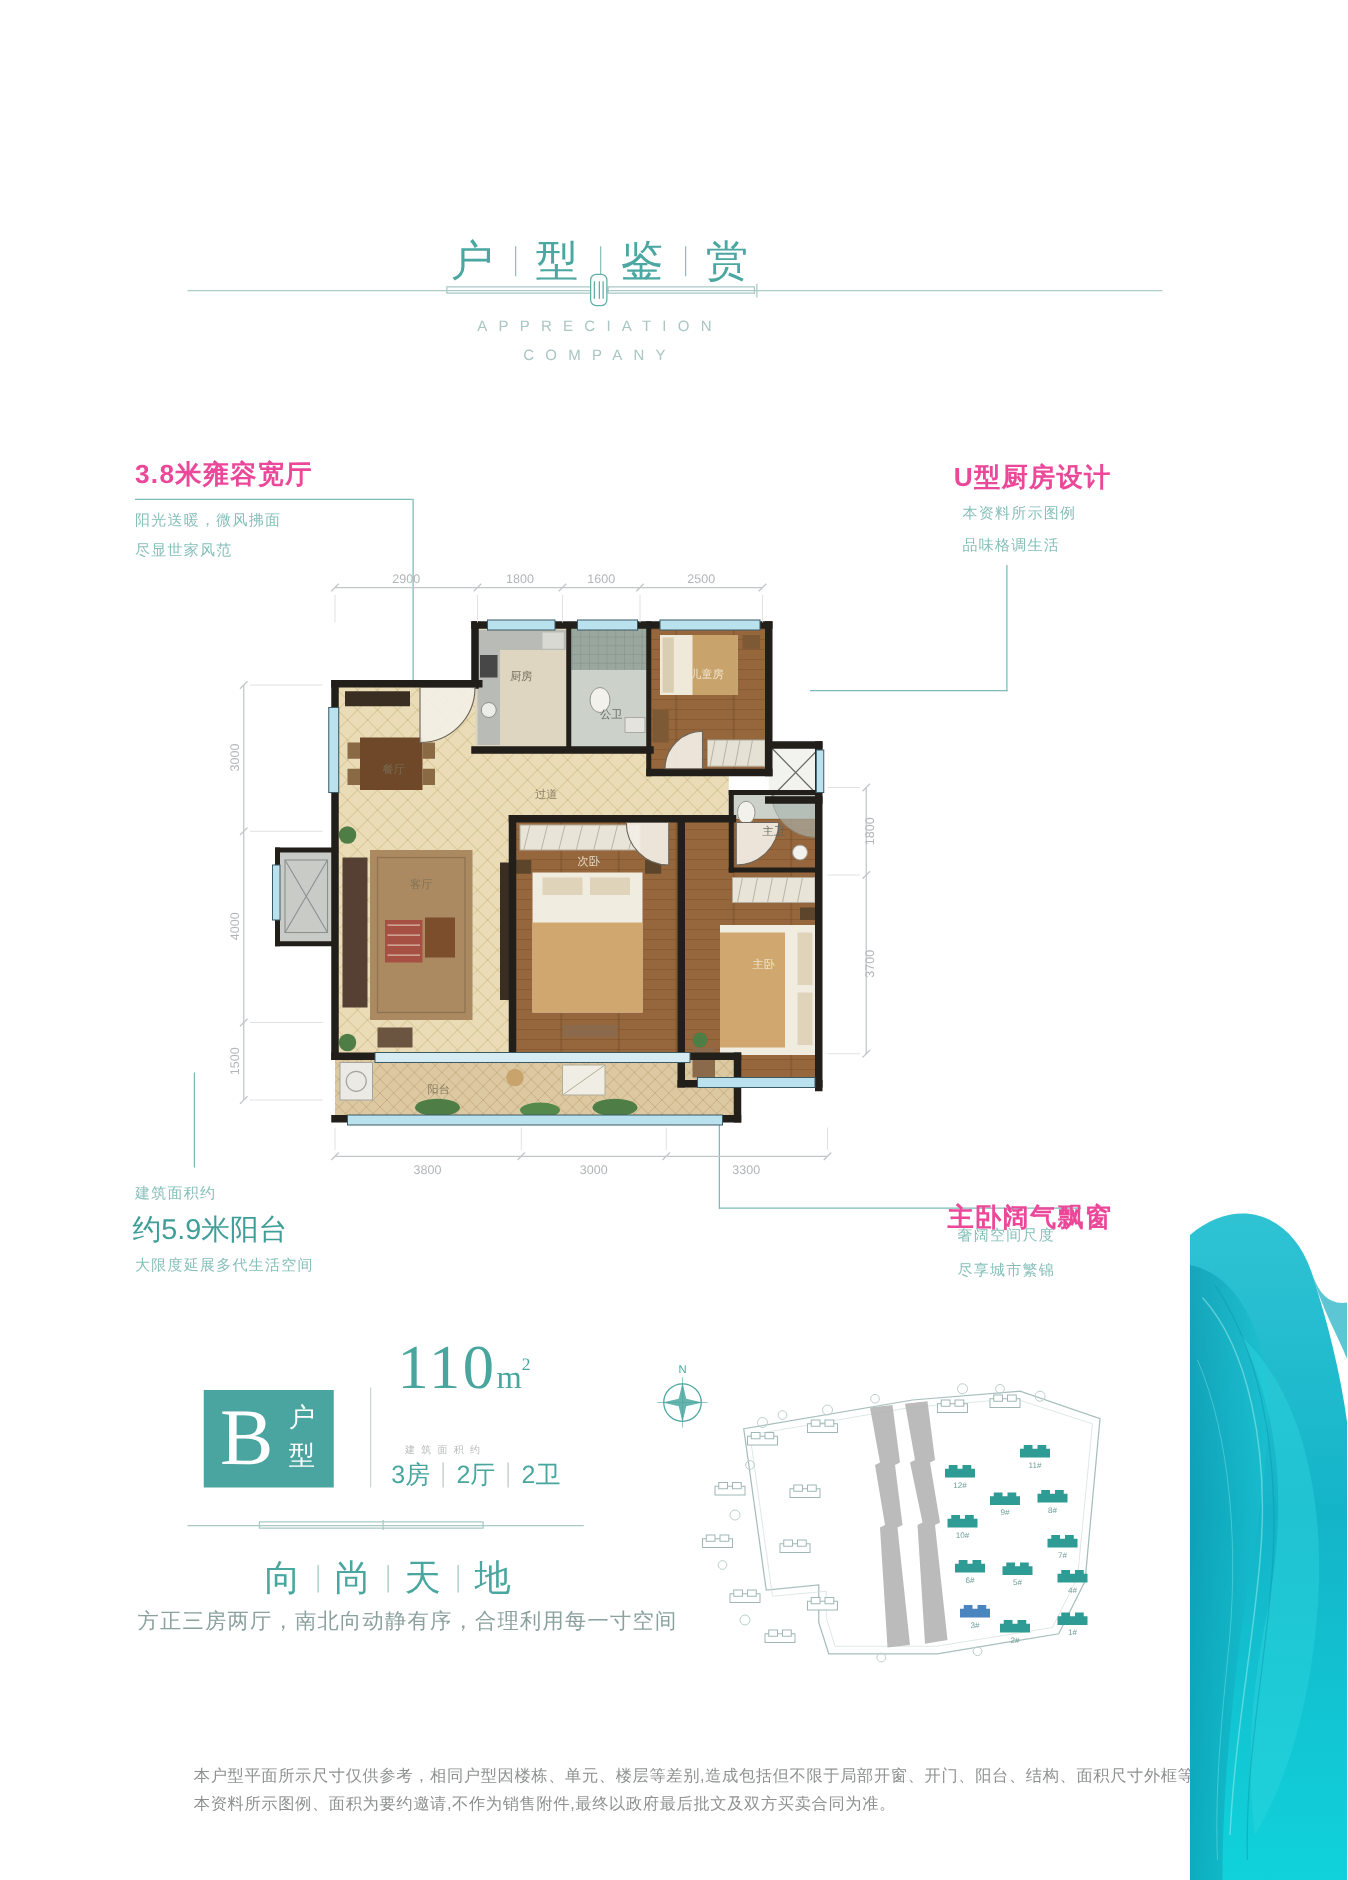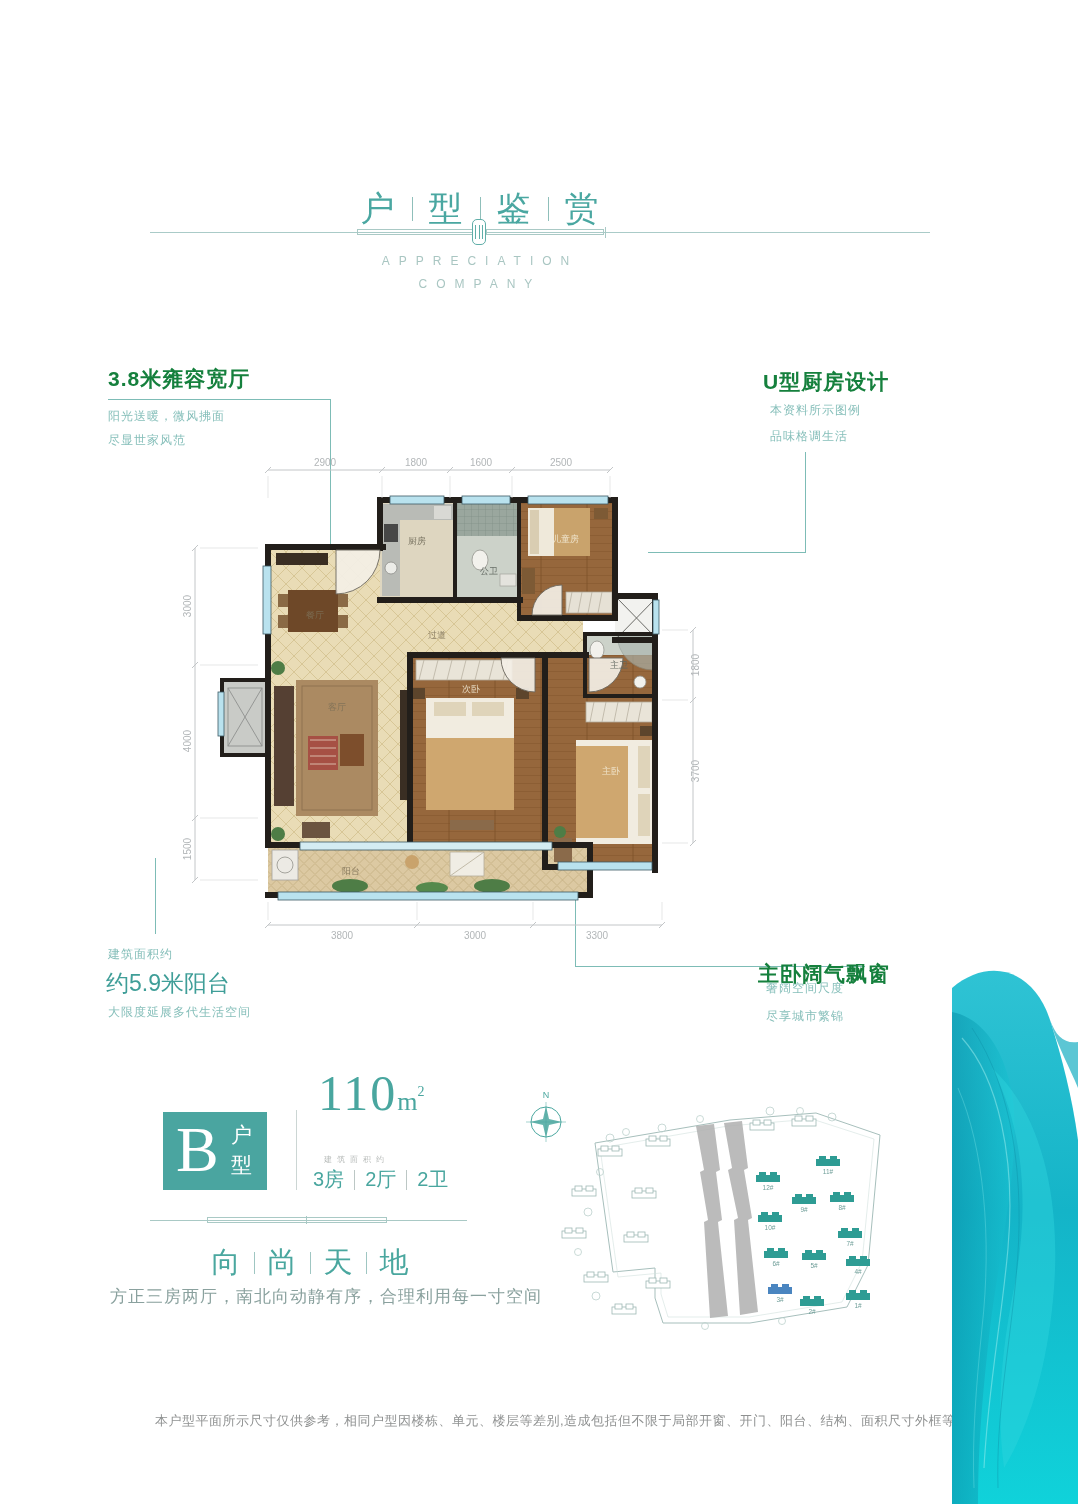--- a/index.html
+++ b/index.html
@@ -10,21 +10,21 @@
   .hdr-title{display:flex;align-items:center;justify-content:center;gap:16px;}
   .hdr-char{font-size:34px;color:#4aa7a1;letter-spacing:1px;}
   .hdr-sep{width:1px;height:24px;background:#8fbfba;}
   .hline{background:#aacBC8;background:#aacbc8;height:1px;}
   .hbox{border:1px solid #a9c9c5;background:transparent;height:4px;}
   .ornament{width:12px;height:24px;border:1.5px solid #5faea8;border-radius:5px;
             display:flex;justify-content:space-evenly;align-items:center;background:#fff;}
   .ornament i{display:block;width:1px;height:14px;background:#5faea8;}
   .hdr-sub{color:#a9c6c2;font-size:12px;letter-spacing:9px;text-align:center;white-space:nowrap;}
   
-  .co-title{font-size:21px;font-weight:bold;color:#15803d;letter-spacing:1px;white-space:nowrap;text-align:right;}
+  .co-title{font-size:21px;font-weight:bold;color:#ec4899;letter-spacing:1px;white-space:nowrap;text-align:right;}
   .co-line{font-size:12px;color:#86bfba;white-space:nowrap;letter-spacing:1px;}
   .co-big{font-size:23px;font-weight:normal;color:#3f9e98;white-space:nowrap;}
   .conn{background:#7dbcb6;}
   
   .badge{background:#4aa5a0;color:#fff;}
   .badge-b{font-family:"Liberation Serif",serif;font-size:64px;line-height:1;}
   .badge-col span{display:block;font-size:21px;line-height:30px;}
   .area-num{font-family:"Liberation Serif",serif;font-size:50px;color:#49a69f;letter-spacing:2px;line-height:1;}
   .area-unit{font-family:"Liberation Serif",serif;font-size:26px;color:#49a69f;}
   .area-sup{font-family:"Liberation Serif",serif;font-size:14px;color:#49a69f;vertical-align:14px;}
@@ -404,20 +404,21 @@
         <text x="314" y="188">5#</text>
         <text x="358" y="194">4#</text>
         <text x="280" y="222">3#</text>
         <text x="312" y="234">2#</text>
         <text x="358" y="228">1#</text>
       </g>
     </g>
   </svg>
 
   <div class="abs disc" style="left:155px;top:1412px;">本户型平面所示尺寸仅供参考，相同户型因楼栋、单元、楼层等差别,造成包括但不限于局部开窗、开门、阳台、结构、面积尺寸外框等不同。</div>
+  <div class="abs disc" style="left:155px;top:1434px;">本资料所示图例、面积为要约邀请,不作为销售附件,最终以政府最后批文及双方买卖合同为准。</div>
 
   <svg class="abs" style="left:938px;top:948px;" width="140" height="556" viewBox="0 0 140 556">
     <defs>
       <linearGradient id="wg" x1="0" y1="0" x2="0" y2="1">
         <stop offset="0" stop-color="#2fc3d4"></stop>
           <stop offset="0.45" stop-color="#14b4c8"></stop>
           <stop offset="1" stop-color="#10d2da"></stop>
       </linearGradient>
       <linearGradient id="wg2" x1="0" y1="0" x2="1" y2="0">
         <stop offset="0" stop-color="#0a93ab"></stop>

